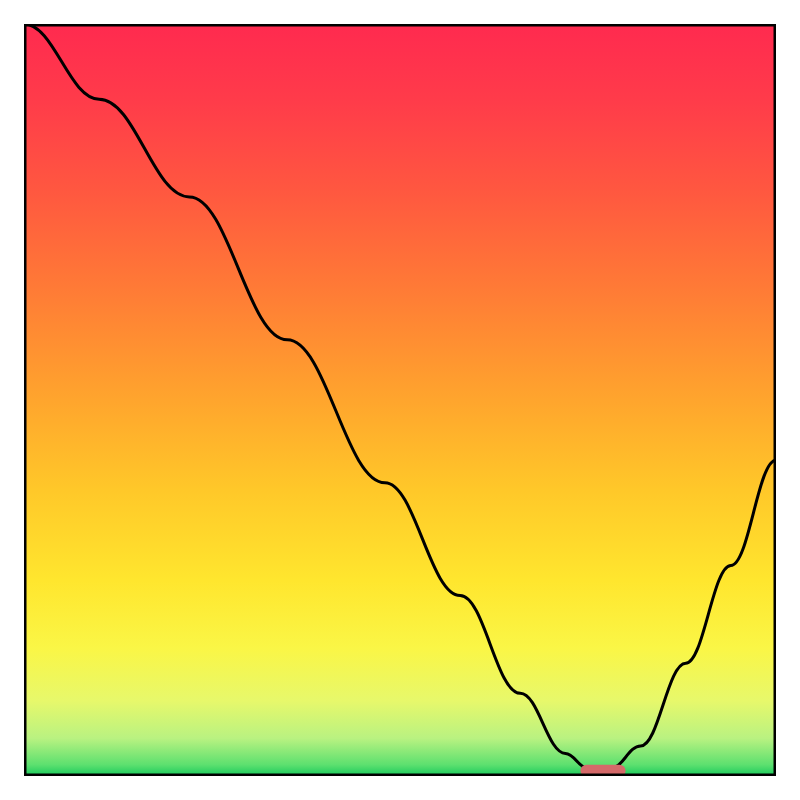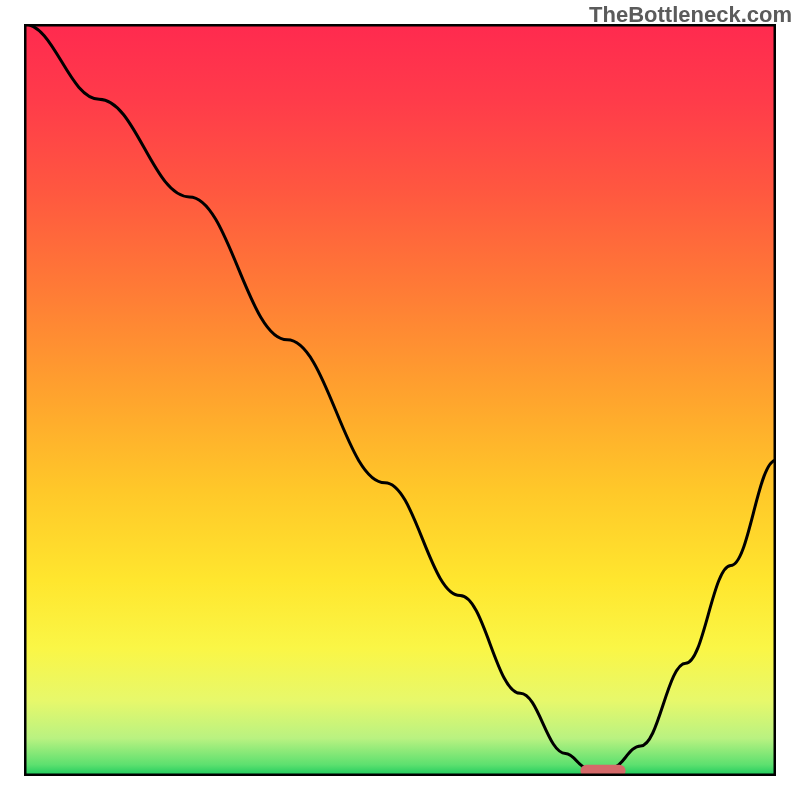--- a/index.html
+++ b/index.html
@@ -35,21 +35,20 @@
     height: 752px;
   }
   .plot svg {
     display: block;
   }
 </style>
 </head>
 <body>
 
 <div class="chart-container">
-  <div class="watermark">TheBottleneck.com</div>
   <div class="plot">
     <svg id="chart-svg" width="752" height="752" viewBox="0 0 752 752">
         <defs>
           <linearGradient id="bg-grad" x1="0" y1="0" x2="0" y2="1">
             <stop offset="0%" stop-color="#ff2a4f"></stop>
             <stop offset="10%" stop-color="#ff3b4a"></stop>
             <stop offset="22%" stop-color="#ff5740"></stop>
             <stop offset="35%" stop-color="#ff7a36"></stop>
             <stop offset="50%" stop-color="#ffa52d"></stop>
             <stop offset="62%" stop-color="#ffc829"></stop>

